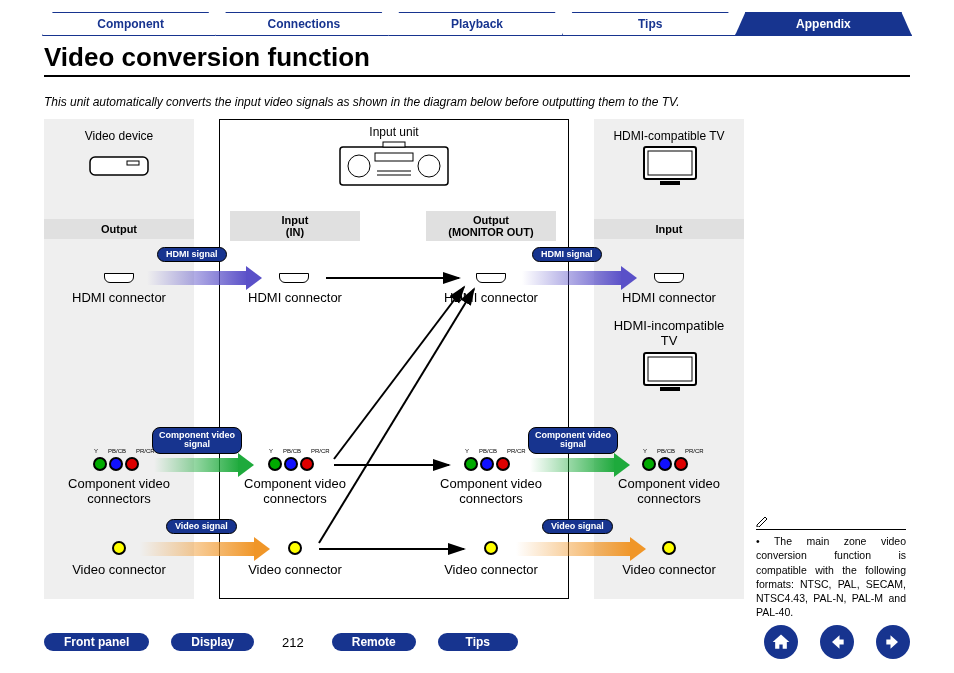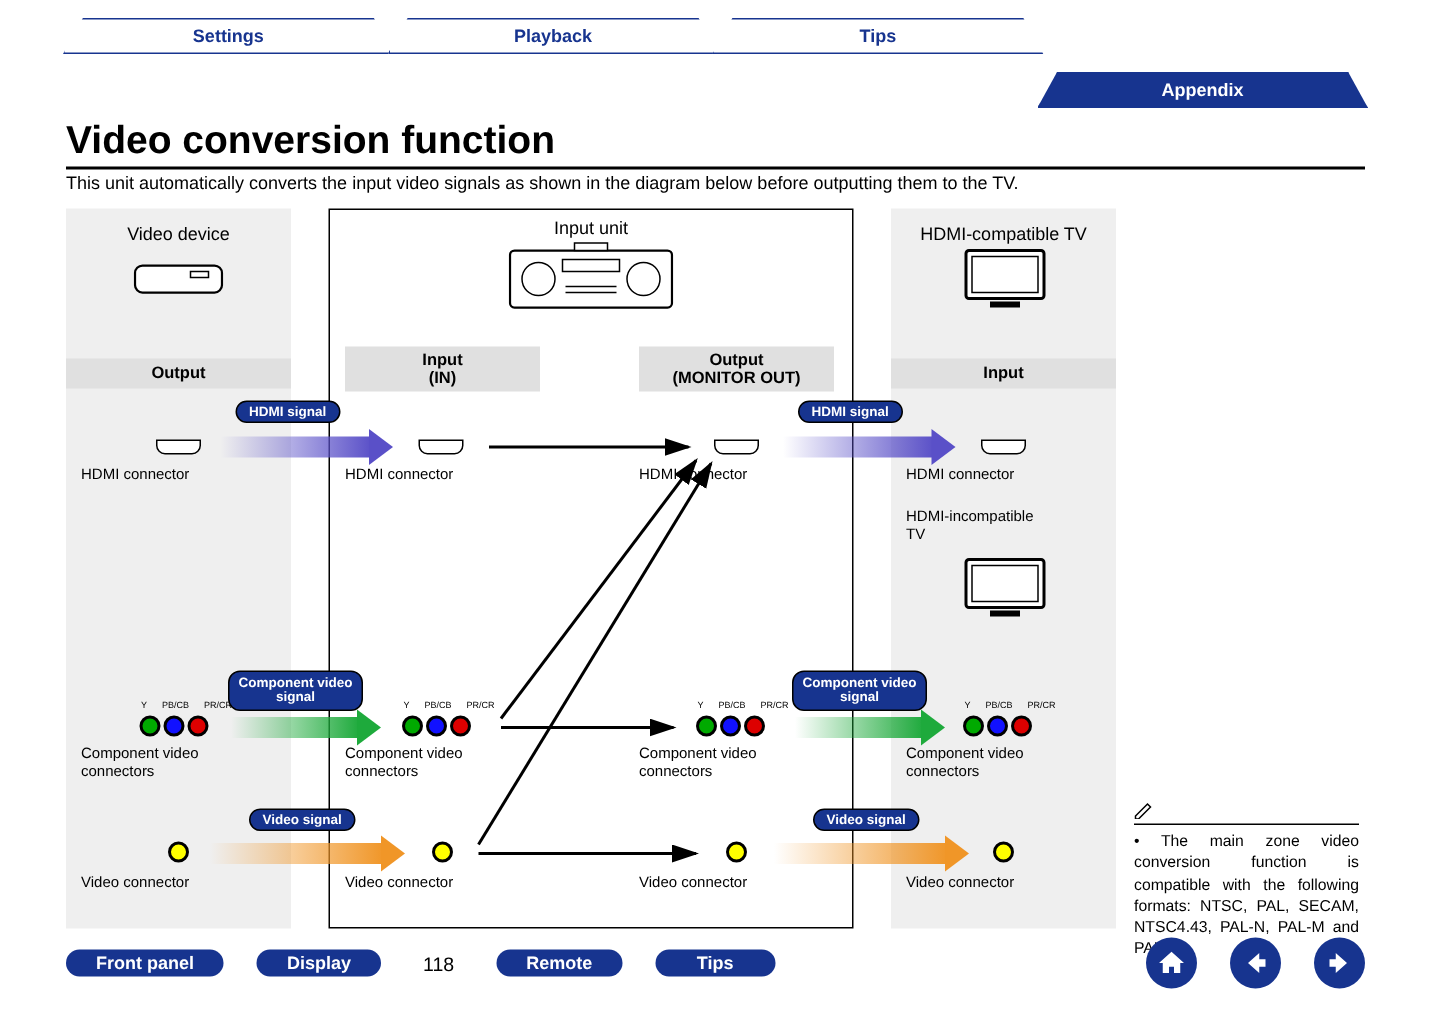--- a/index.html
+++ b/index.html
@@ -37,33 +37,33 @@
     background: #fff;
     border: 1px solid var(--brand-blue);
     position: relative;
     clip-path: polygon(6% 0, 94% 0, 100% 100%, 0 100%);
     margin: 0 -2px;
     cursor: pointer;
   }
   .tab.active {
     background: var(--brand-blue);
     color: #fff;
-    margin-top: 36px;
   }
   
   .title {
     margin: 6px 44px 0 44px;
     font-size: 26px;
     font-weight: bold;
     border-bottom: 2px solid #000;
     padding-bottom: 2px;
   }
   .intro {
-    margin: 2px 44px 0 44px;
+    margin: 18px 44px 0 44px;
     font-size: 12px;
+    font-style: italic;
   }
   
   .diagram {
     position: relative;
     margin: 10px 44px 0 44px;
     height: 490px;
   }
   .box {
     position: absolute;
     background: var(--light-gray);
@@ -99,22 +99,22 @@
     font-weight: bold;
     border-radius: 8px;
     padding: 2px 8px;
     text-align: center;
     line-height: 1;
     white-space: nowrap;
     border: 1px solid #000;
   }
   .small-label {
     position: absolute;
-    font-size: 10px;
-    text-align: left;
+    font-size: 13px;
+    text-align: center;
     width: 130px;
     line-height: 1.15;
   }
   
   .icon {
     position: absolute;
   }
   .hdmi-port {
     width: 30px; height: 10px;
     border: 1.5px solid #000;
@@ -193,21 +193,22 @@
     display: flex; align-items: center; justify-content: center;
     font-size: 18px;
     cursor: pointer;
   }
   .circle-btn svg { width:20px; height:20px; fill:#fff; }
 </style>
 </head>
 <body>
 
 <div class="tabs">
-  <div class="tab">Settings</div>
+  <div class="tab">Component</div>
+  <div class="tab">Connections</div>
   <div class="tab">Playback</div>
   <div class="tab">Tips</div>
   <div class="tab active">Appendix</div>
 </div>
 
 <div class="title">Video conversion function</div>
 <div class="intro">This unit automatically converts the input video signals as shown in the diagram below before outputting them to the TV.</div>
 
 <div class="diagram">
 
@@ -371,21 +372,21 @@
       </svg>
     <hr style="border:none;border-top:1px solid #000;margin:2px 0 4px 0;">
     <div><span>•</span> <span>The main zone video conversion function is compatible with the following formats: NTSC, PAL, SECAM, NTSC4.43, PAL-N, PAL-M and PAL-40.</span></div>
   </div>
 
 </div>
 
 <div class="bottom">
   <div class="pill-btn">Front panel</div>
   <div class="pill-btn">Display</div>
-  <div class="page-num">118</div>
+  <div class="page-num">212</div>
   <div class="pill-btn">Remote</div>
   <div class="pill-btn">Tips</div>
   <div style="flex:1"></div>
   <div class="circle-btn">
     <svg viewBox="0 0 24 24">
         <path d="M12 3 L2 12 h3 v8 h5 v-5 h4 v5 h5 v-8 h3 Z"></path>
       </svg>
   </div>
   <div class="circle-btn">
     <svg viewBox="0 0 24 24">

